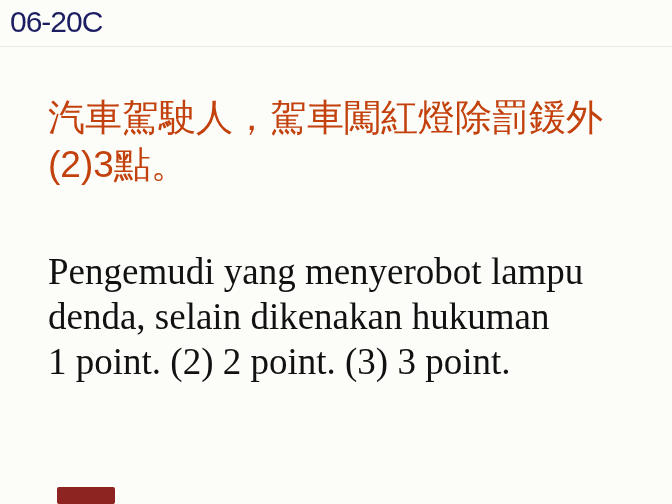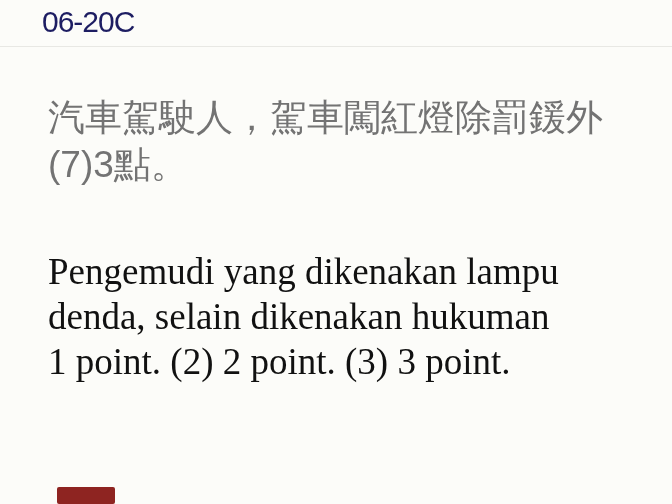--- a/index.html
+++ b/index.html
@@ -17,36 +17,35 @@
   }
   .page-code {
     position: absolute;
     left: 10px;
     top: 4px;
     font-size: 30px;
     line-height: 36px;
     letter-spacing: -1px;
     color: #1d1d62;
     font-family: "Liberation Sans", "DejaVu Sans", sans-serif;
-    margin-left: 32px;
   }
   .header-divider {
     position: absolute;
     left: 0;
     top: 46px;
     width: 672px;
     height: 1px;
     background: #e8e8e4;
   }
   .question-zh {
     position: absolute;
     left: 48px;
     top: 94px;
     width: 590px;
-    color: #737373;
+    color: #c2410c;
     font-size: 37px;
     line-height: 47px;
     font-family: "Liberation Sans", "DejaVu Sans", sans-serif;
     white-space: nowrap;
   }
   .question-id {
     position: absolute;
     left: 48px;
     top: 249px;
     width: 600px;
@@ -70,24 +69,24 @@
 <body>
 
 <div class="slide">
 
   <div class="page-code">06-20C</div>
 
   <div class="header-divider"></div>
 
   <div class="question-zh">
     <div>汽車駕駛人，駕車闖紅燈除罰鍰外</div>
-    <div>(7)3點。</div>
+    <div>(2)3點。</div>
   </div>
 
   <div class="question-id">
-    <div>Pengemudi yang dikenakan lampu</div>
+    <div>Pengemudi yang menyerobot lampu</div>
     <div>denda, selain dikenakan hukuman</div>
     <div>1 point. (2) 2 point. (3) 3 point.</div>
   </div>
 
   <div class="footer-accent-bar"></div>
 
 </div>
 
 </body></html>

